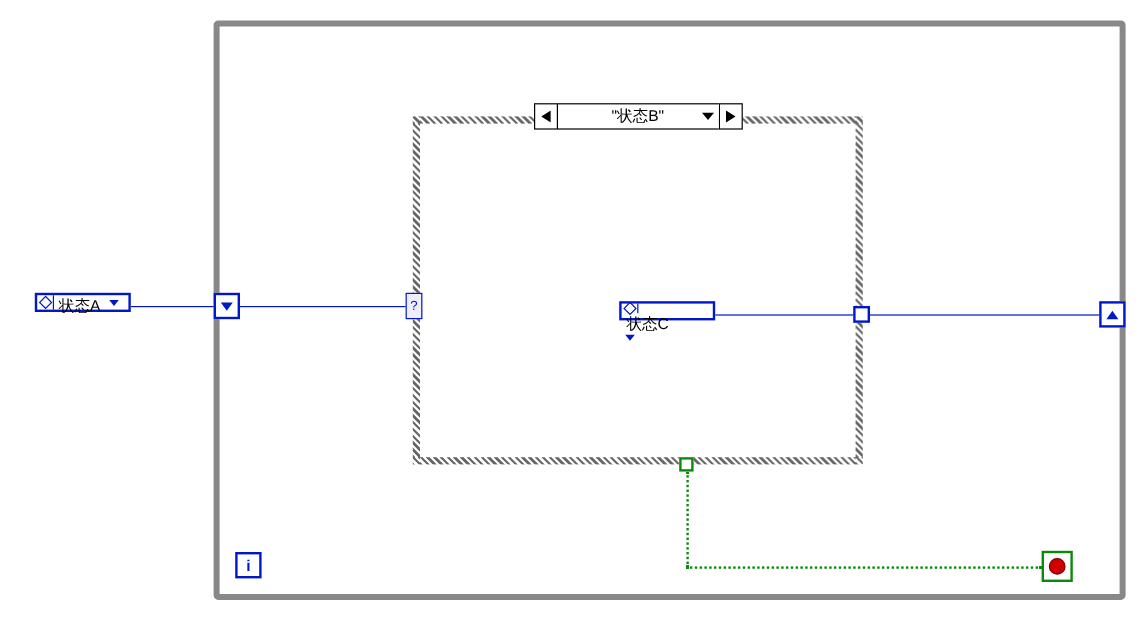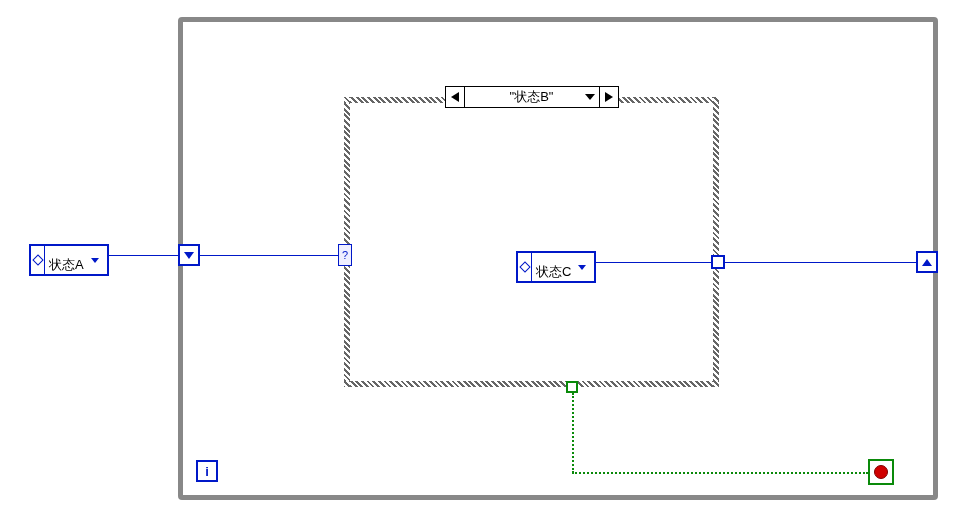--- a/index.html
+++ b/index.html
@@ -81,25 +81,25 @@
     right: 4px; top: 50%;
     transform: translateY(-50%);
     width: 0; height: 0;
     border-left: 5px solid transparent;
     border-right: 5px solid transparent;
     border-top: 6px solid #000;
   }
   
   .enum-const {
     position: absolute;
-    height: 32px;
+    height: 16px;
     border: 2px solid #0018c8;
     background: #fff;
     display: flex;
-    align-items: flex-end;
+    align-items: flex-start;
     color: #0018c8;
     font-size: 13px;
     z-index: 6;
   }
   .enum-const .ring-left {
     width: 14px; height: 100%;
     border-right: 1px solid #0018c8;
     display: flex; align-items: center; justify-content: center;
   }
   .enum-const .ring-left::before {
@@ -265,21 +265,21 @@
             <polygon points="0,0 8,5 0,10" fill="#000"></polygon>
           </svg>
       </div>
     </div>
   </div>
 
   <div class="case-q" style="left:338px; top:244px;">
     <span>?</span>
   </div>
 
-  <div class="enum-const" style="left:516px; top:251px; width:80px;">
+  <div class="enum-const" style="left:516px; top:251px; width:80px;flex-direction:column;">
     <div class="ring-left"></div>
     <div class="txt">状态C</div>
     <div class="dd"></div>
   </div>
 
   <div class="wire-h" style="left:596px; top:262px; width:115px;"></div>
 
   <div class="tunnel" style="left:711px; top:255px;"></div>
 
   <div class="wire-h" style="left:725px; top:262px; width:195px;"></div>

